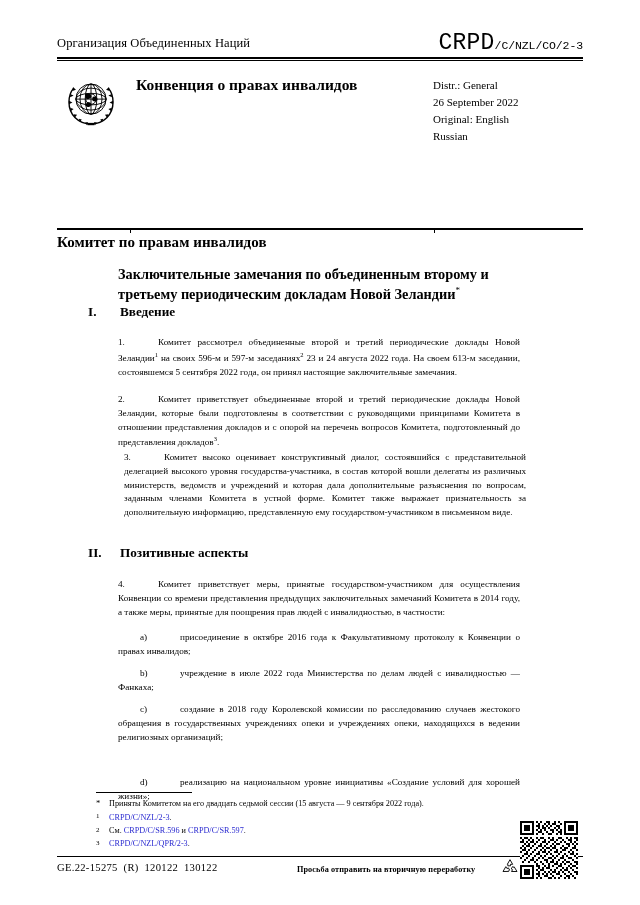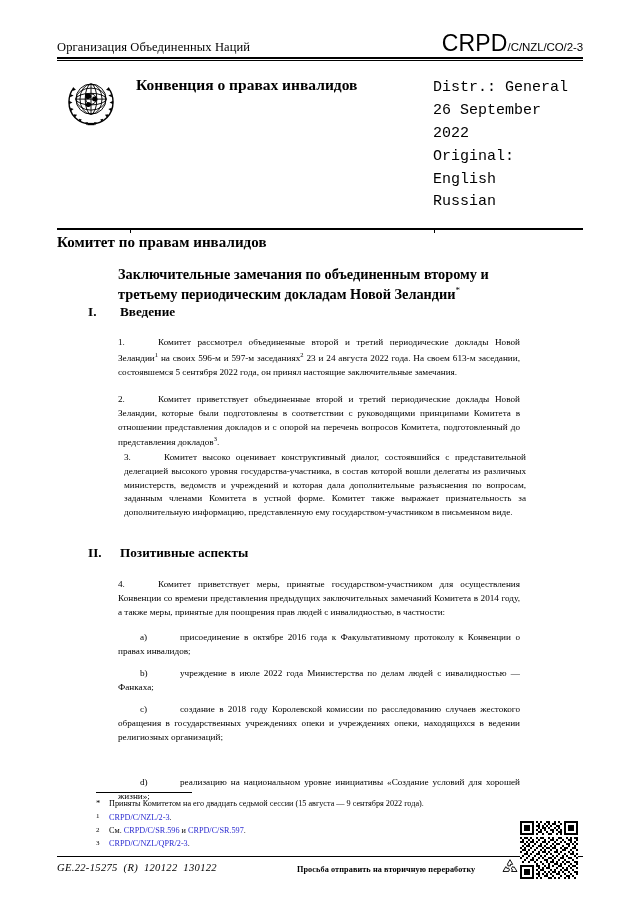--- a/index.html
+++ b/index.html
@@ -24,32 +24,32 @@
 
   
   .header {
     position: absolute;
     left: 57px;
     top: 32px;
     width: 526px;
   }
   .hdr-row1 {
     display: flex;
-    align-items: flex-end;
+    align-items: center;
     justify-content: space-between;
     padding-bottom: 2px;
   }
   .org-name {
     font-family: "Liberation Serif", serif;
     font-size: 12.5px;
     letter-spacing: 0.1px;
     line-height: 1.1;
   }
   .symbol {
-    font-family: Liberation Sans, sans-serif;
+    font-family: Liberation Mono, monospace;
     line-height: 1;
     white-space: nowrap;
   }
   .symbol .sym-main {
     font-size: 23px;
     letter-spacing: 0.2px;
   }
   .symbol .sym-sub {
     font-size: 11.5px;
     letter-spacing: -0.1px;
@@ -83,22 +83,22 @@
     font-size: 15.5px;
     line-height: 1.28;
     margin-left: 16px;
     margin-top: 6px;
     width: 230px;
   }
   .distr-block {
     margin-left: auto;
     margin-top: 8px;
     width: 150px;
-    font-family: Liberation Mono, monospace;
-    font-size: 15px;
+    font-family: Liberation Serif, serif;
+    font-size: 11px;
     line-height: 1.52;
   }
 
   .hdr-bottom-rule {
     position: absolute;
     left: 57px;
     top: 228px;
     width: 526px;
     border-top: 2.2px solid #000;
   }
@@ -220,21 +220,20 @@
     width: 526px;
     border-top: 0.8px solid #000;
   }
   .footer-code {
     position: absolute;
     left: 57px;
     top: 862px;
     font-size: 10.6px;
     letter-spacing: 0.3px;
     white-space: pre;
-    font-style: italic;
   }
   .recycle-text {
     position: absolute;
     left: 297px;
     top: 865px;
     font-size: 8.2px;
     font-weight: bold;
     letter-spacing: 0.1px;
   }
   .recycle-icon {

